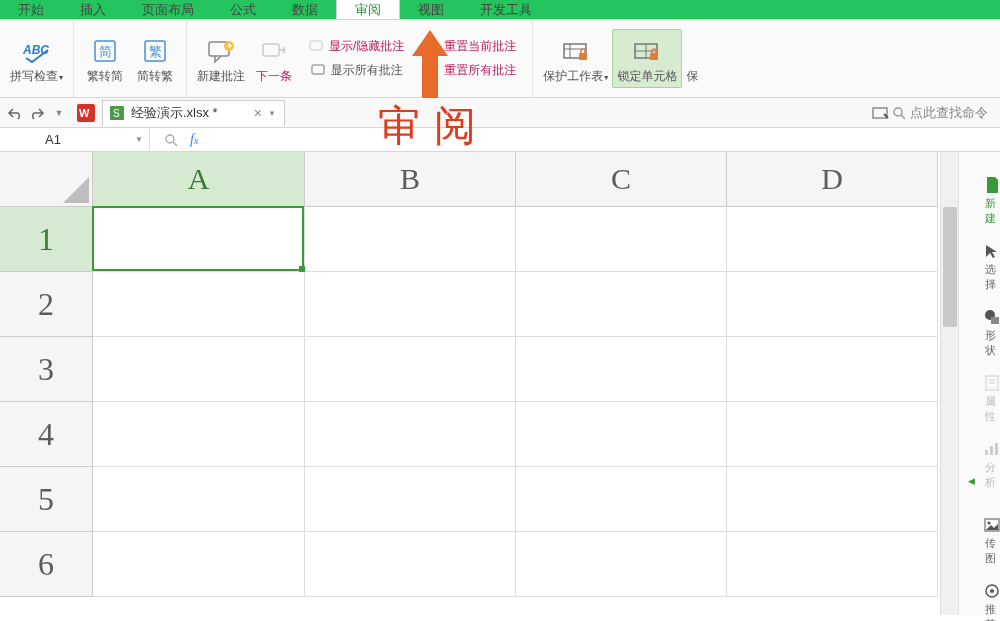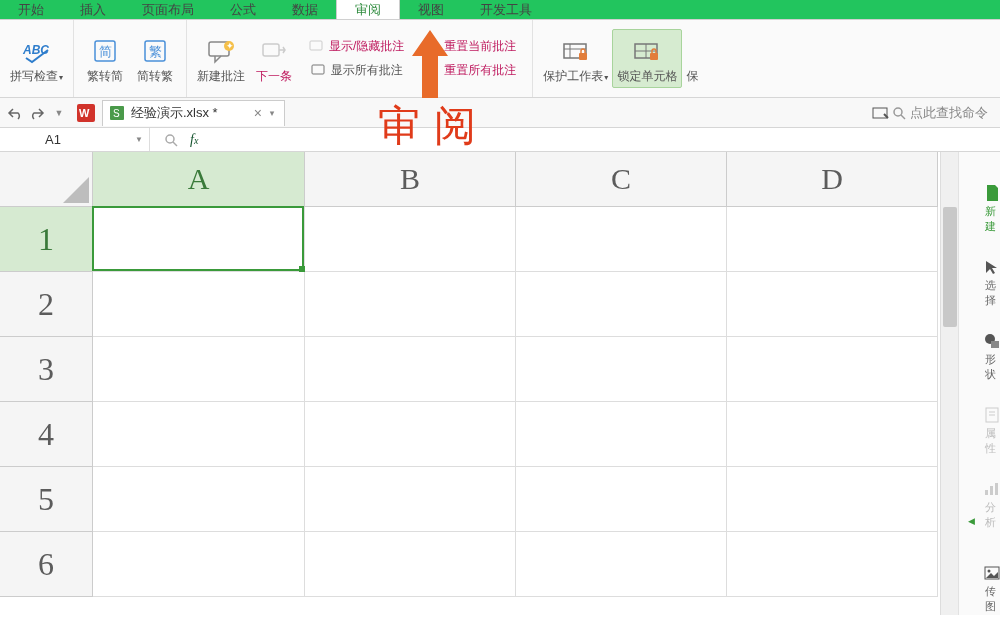--- a/index.html
+++ b/index.html
@@ -33,21 +33,21 @@
   .search-cmd { display: flex; align-items: center; gap: 4px; color: #888; font-size: 13px; padding-right: 8px; }
 
   
   .anno-arrow { position: absolute; left: 410px; top: 30px; pointer-events: none; }
   .anno-text { position: absolute; left: 378px; top: 98px; color: #e03b1a; font-size: 42px; font-family: "SimSun", serif; letter-spacing: 14px; pointer-events: none; font-weight: 500; }
 
   
   .formula-bar { display: flex; height: 24px; align-items: center; border-bottom: 1px solid #d6d6d6; }
   .name-box { width: 150px; padding-left: 45px; font-size: 13px; color: #333; border-right: 1px solid #ddd; height: 100%; display: flex; align-items: center; position: relative; }
   .name-box .dd-small { position: absolute; right: 6px; font-size: 8px; color: #888; }
-  .fx-icons { display: flex; align-items: center; gap: 12px; padding: 0 14px; color: #14532d; }
+  .fx-icons { display: flex; align-items: center; gap: 12px; padding: 0 14px; color: #3b82f6; }
 
   
   .grid-wrap { display: flex; height: 463px; }
   .grid { flex: 1; position: relative; }
   .corner { position: absolute; left: 0; top: 0; width: 93px; height: 55px; background: #f5f5f5; border-right: 1px solid #ccc; border-bottom: 1px solid #ccc; }
   .corner::after { content: ""; position: absolute; right: 3px; bottom: 3px; width: 0; height: 0; border-left: 26px solid transparent; border-bottom: 26px solid #bdbdbd; }
   .col-headers { position: absolute; left: 93px; top: 0; right: 0; height: 55px; display: flex; }
   .col-h { border-right: 1px solid #ccc; border-bottom: 1px solid #ccc; background: #f5f5f5; display: flex; align-items: center; justify-content: center; font-size: 30px; font-family: "Times New Roman", serif; color: #5c5c5c; }
   .col-h.active { background: #d6ead1; color: #3a7a3a; }
   .row-headers { position: absolute; left: 0; top: 55px; width: 93px; }
@@ -55,21 +55,21 @@
   .row-h.active { background: #d6ead1; color: #3a7a3a; }
   .cells { position: absolute; left: 93px; top: 55px; right: 0; bottom: 0; }
   .cell-row { display: flex; height: 65px; }
   .cell { border-right: 1px solid #ddd; border-bottom: 1px solid #ddd; }
   .active-cell-outline { position: absolute; border: 2px solid #3a9a3a; pointer-events: none; }
   .active-cell-outline::after { content: ""; position: absolute; right: -3px; bottom: -3px; width: 6px; height: 6px; background: #3a9a3a; }
 
   
   .vscroll { width: 18px; background: #f0f0f0; border-left: 1px solid #ddd; position: relative; }
   .vscroll .thumb { position: absolute; left: 2px; width: 14px; background: #c8c8c8; border-radius: 2px; }
-  .side-panel { width: 42px; background: #fafafa; border-left: 1px solid #e2e2e2; display: flex; flex-direction: column; align-items: center; padding-top: 6px; gap: 12px; padding-left: 24px; }
+  .side-panel { width: 42px; background: #fafafa; border-left: 1px solid #e2e2e2; display: flex; flex-direction: column; align-items: center; padding-top: 6px; gap: 4px; padding-left: 24px; }
   .side-item { display: flex; flex-direction: column; align-items: center; padding: 6px 2px; font-size: 11px; color: #666; cursor: pointer; width: 100%; }
   .side-item.disabled { color: #bbb; }
   .side-item.accent { color: #3a9a3a; }
   .side-item .ic { height: 18px; display: flex; align-items: center; justify-content: center; margin-bottom: 2px; }
   .side-handle { width: 14px; height: 4px; background: #ccc; border-radius: 2px; margin-bottom: 8px; }
 
   svg { display: block; }
 </style>
 </head>
 <body>

